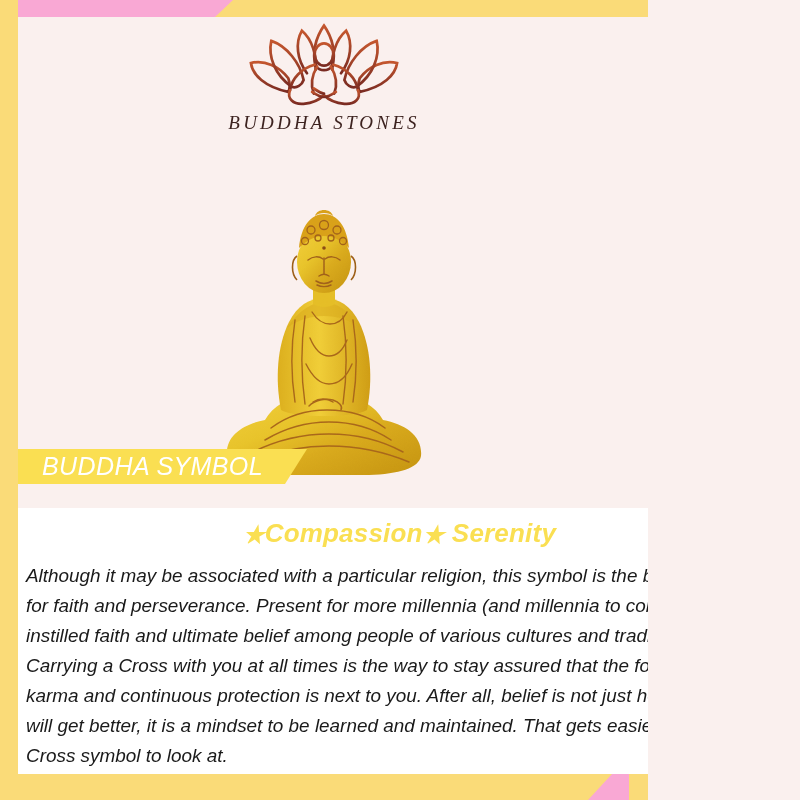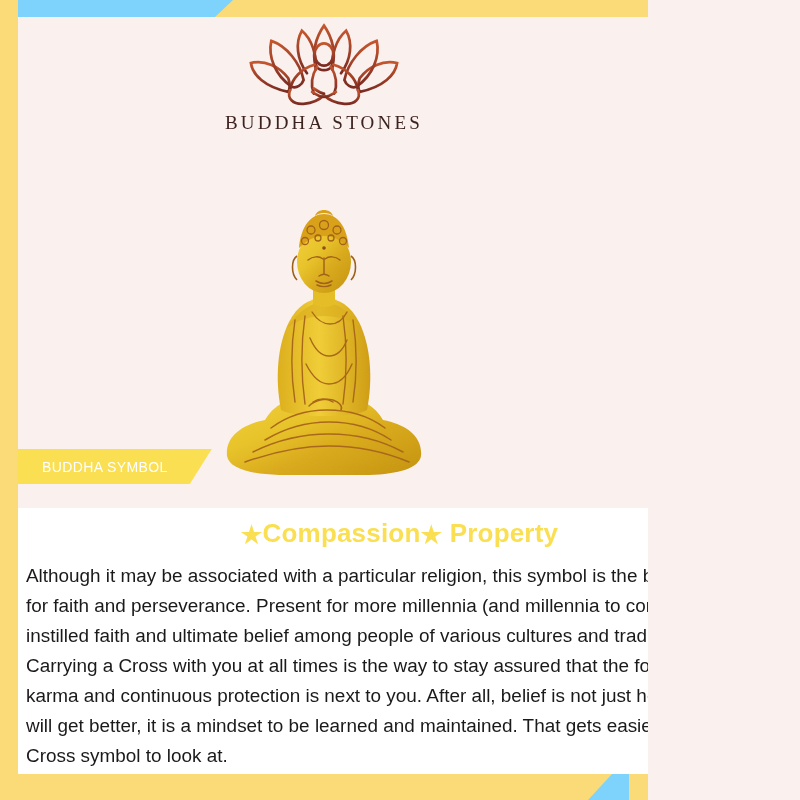--- a/index.html
+++ b/index.html
@@ -11,22 +11,23 @@
     height: 800px;
     overflow: hidden;
     font-family: "Liberation Sans", sans-serif;
     background: #faf0ee;
   }
 
   .poster {
     position: relative;
     width: 648px;
     height: 800px;
-    background: #7dd3fc;
+    background: #f9a8d4;
     overflow: hidden;
+    font-style: italic;
   }
 
   
   .frame-top-bar {
     position: absolute;
     top: 0;
     left: 215px;
     width: 585px;
     height: 17px;
     background: #fadb78;
@@ -138,21 +139,21 @@
     top: 449px;
     height: 35px;
     padding: 0 44px 0 24px;
     background: #fadf52;
     display: flex;
     align-items: center;
     clip-path: polygon(0 0, 100% 0, calc(100% - 22px) 100%, 0 100%);
   }
   .symbol-tag-label {
     color: #ffffff;
-    font-size: 14px;
+    font-size: 25px;
     letter-spacing: 0.4px;
     font-family: "Liberation Sans", sans-serif;
     white-space: nowrap;
   }
 
   
   .content-card {
     position: absolute;
     left: 18px;
     top: 508px;
@@ -333,18 +334,18 @@
       </svg>
     </span>
   </div>
 
   <div class="symbol-tag">
     <span class="symbol-tag-label">BUDDHA SYMBOL</span>
   </div>
 
   <div class="content-card">
     <div class="headline">
-      <span class="star">★</span><span>Compassion</span><span class="star">★</span> <span>Property</span>
+      <span class="star">★</span><span>Compassion</span><span class="star">★</span> <span>Serenity</span>
     </div>
     <p class="body-copy">Although it may be associated with a particular religion, this symbol is the bare synonym for faith and perseverance. Present for more millennia (and millennia to come) it has instilled faith and ultimate belief among people of various cultures and traditions. Carrying a Cross with you at all times is the way to stay assured that the force of good karma and continuous protection is next to you. After all, belief is not just hoping things will get better, it is a mindset to be learned and maintained. That gets easier with a Cross symbol to look at.</p>
   </div>
 
 </div>
 
 </body></html>

